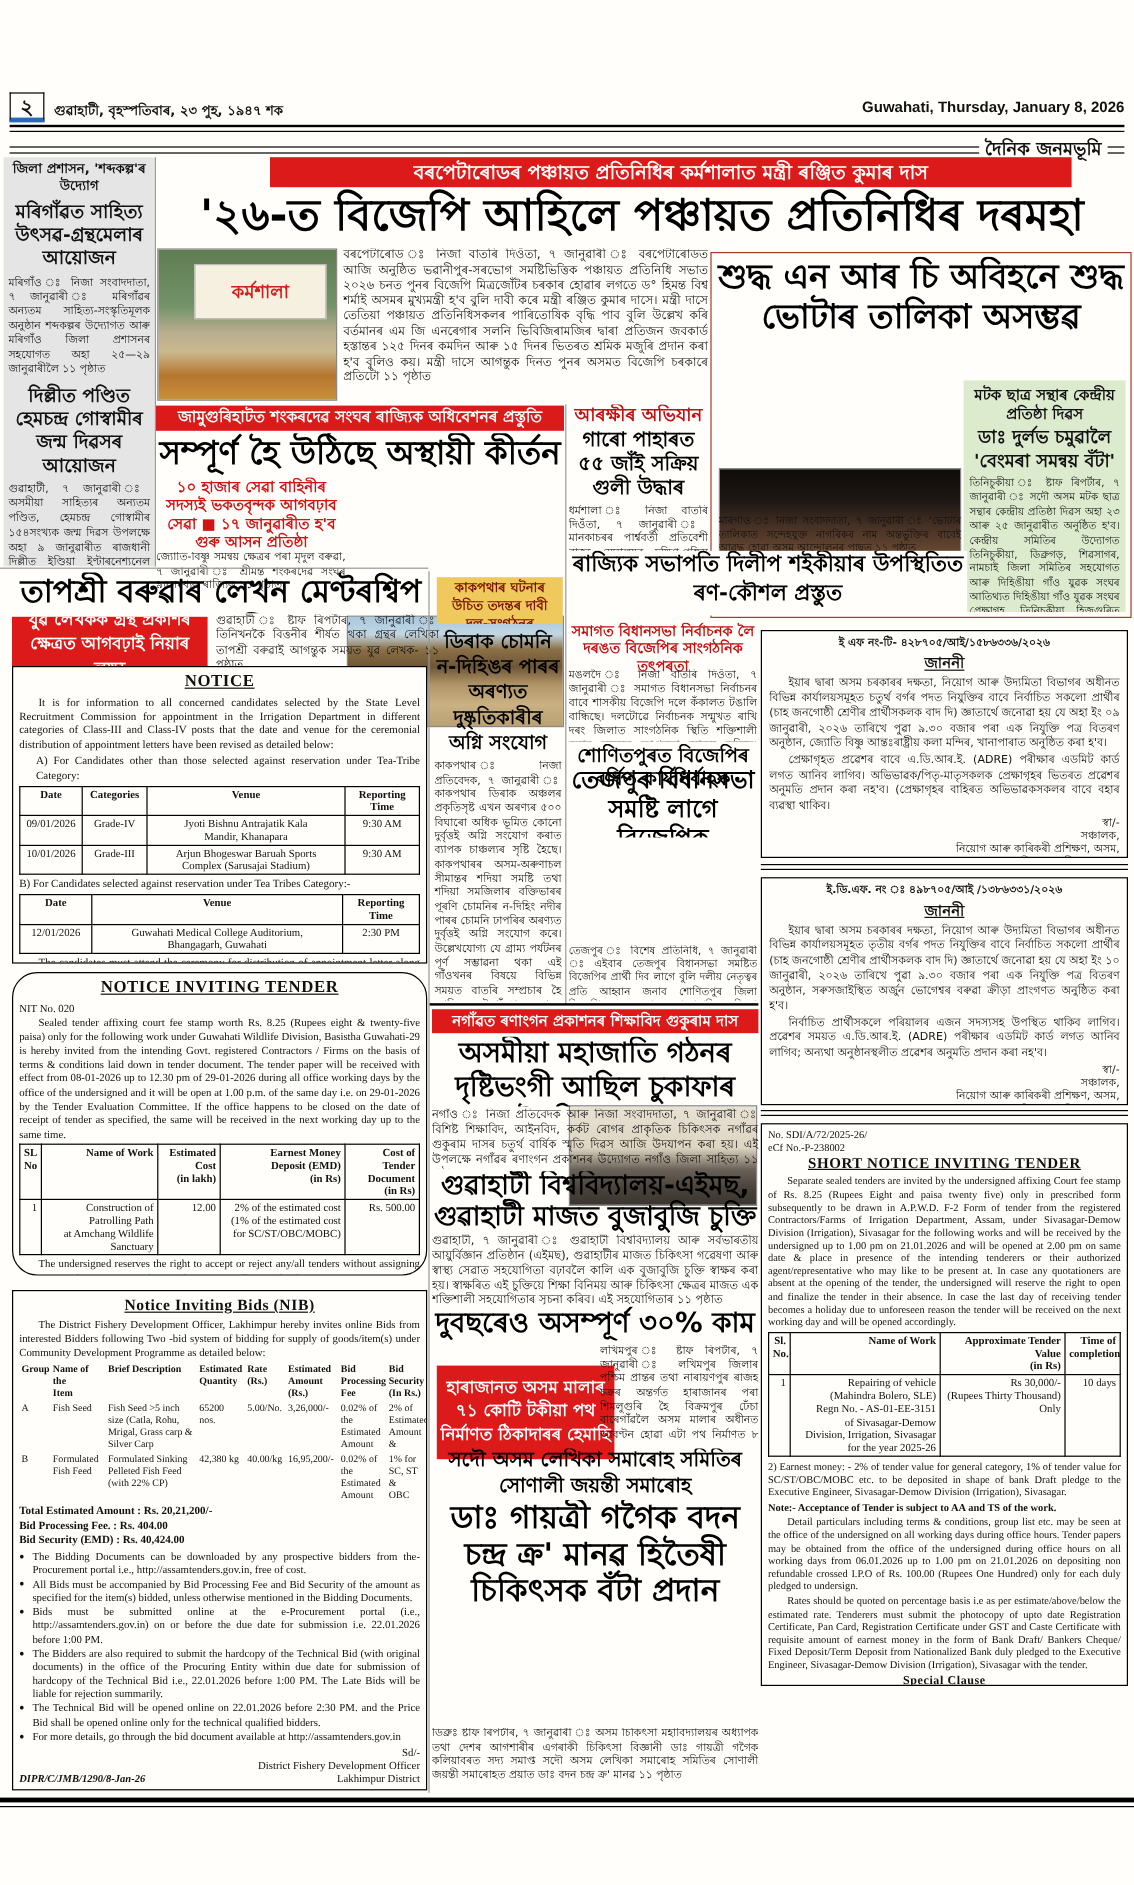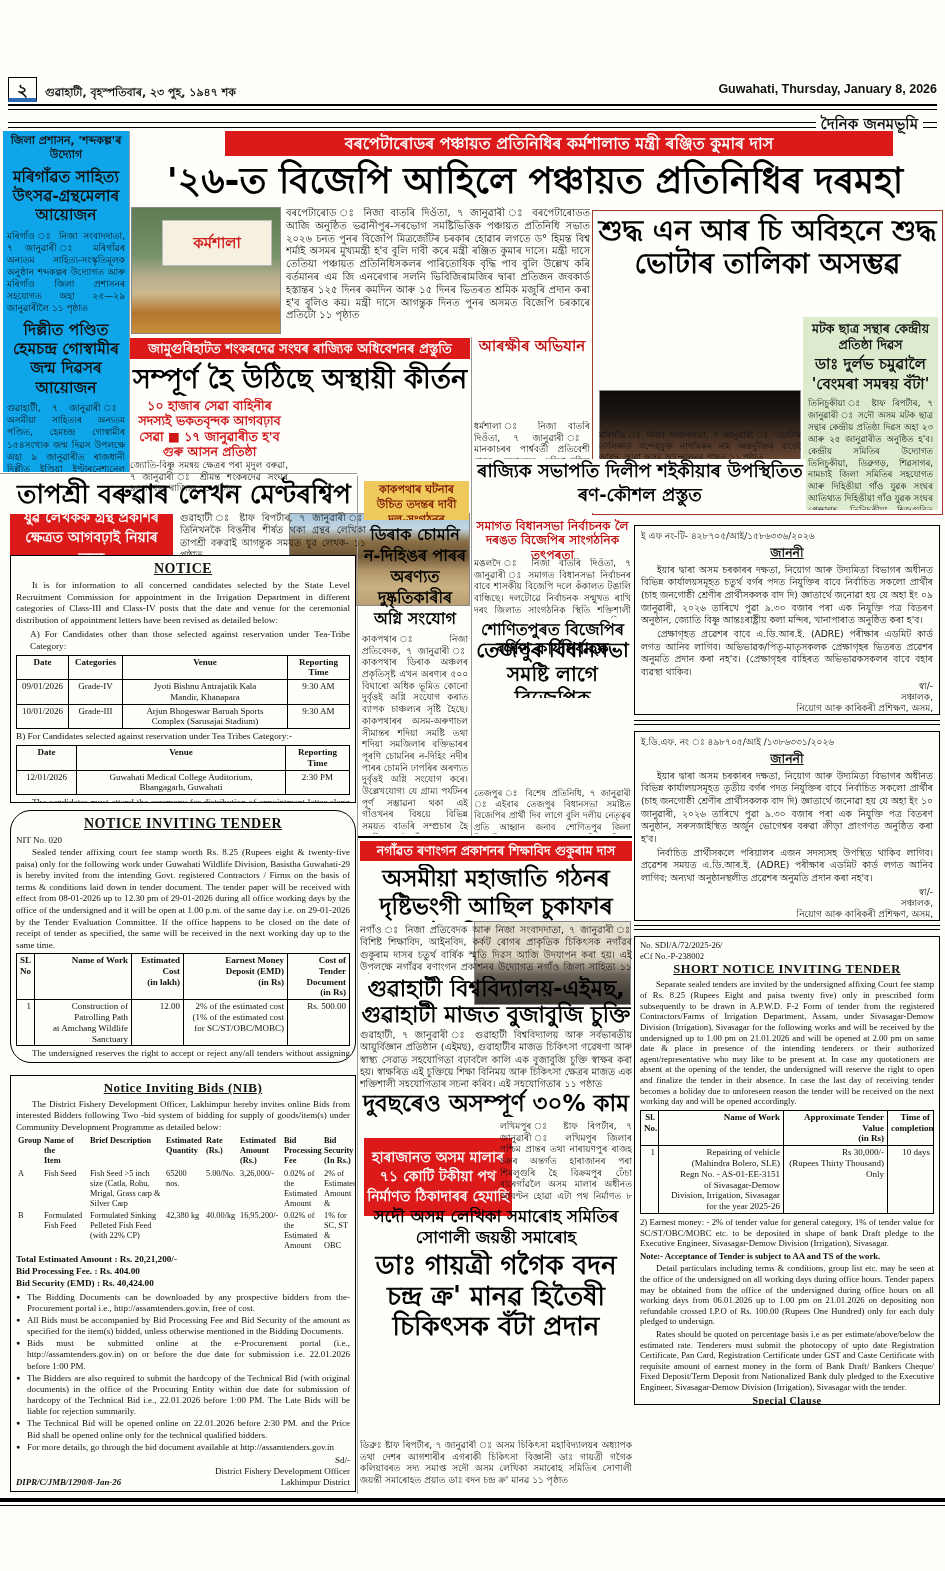--- a/index.html
+++ b/index.html
@@ -19,21 +19,21 @@
   .red-banner{background:#dd1a1a;color:#fff;font-weight:bold;text-align:center;overflow:hidden;}
   .headline{font-weight:bold;color:#000;text-align:center;line-height:1.08;overflow:hidden;}
   .body-as{font-size:9px;line-height:1.3;text-align:justify;overflow:hidden;white-space:pre-line;}
   .kick-red{color:#c01212;font-weight:bold;text-align:center;line-height:1.2;overflow:hidden;}
   .kick-blk{color:#000;font-weight:bold;text-align:center;line-height:1.2;overflow:hidden;}
   .caption{font-size:8.6px;line-height:1.3;text-align:justify;overflow:hidden;}
   .vline{width:1px;background:#999;}
   .hline{height:1px;background:#999;}
   .ddiv{height:5px;border-top:1.5px solid #000;border-bottom:1.5px solid #000;}
   
-  .leftcol{background:#0ea5e9;padding:3px 4px;overflow:hidden;}
+  .leftcol{background:#e5e5e5;padding:3px 4px;overflow:hidden;}
   .lc-kicker{font-size:11px;font-weight:bold;text-align:center;line-height:1.25;}
   .lc-head{font-size:15.5px;font-weight:bold;text-align:center;line-height:1.25;margin:6px 0 4px;}
   .lc-body{font-size:9px;line-height:1.35;text-align:justify;white-space:pre-line;}
   
   .photo{overflow:hidden;position:relative;border:1px solid #888;}
   .lead-photo{background:linear-gradient(180deg,#5f7c52 0%,#74936a 38%,#b8ad8e 55%,#cbb98f 68%,#b5762f 84%,#c98f3a 100%);}
   .lp-banner{position:absolute;top:12px;left:30px;right:8px;height:44px;background:#f5f0df;
              border:1px solid #bbb;display:flex;align-items:center;justify-content:center;
              color:#d01f1f;font-weight:bold;font-size:15px;}
   .kirtan-photo{background:linear-gradient(180deg,#aac8dd 0%,#c2d6e2 16%,#8a6f46 30%,#6e5636 46%,#b09468 62%,#c9b183 80%,#b9a173 100%);}
@@ -64,21 +64,21 @@
   .clauses{list-style:none;margin:1px 0;padding:0;counter-reset:c;}
   .clauses li{counter-increment:c;position:relative;padding-left:15px;text-align:justify;
               font-size:8.7px;line-height:1.22;font-family:Liberation Serif, serif;}
   .clauses li::before{content:counter(c) ")";position:absolute;left:0;font-weight:bold;}
   .signlist{list-style:none;margin:0;padding:0;text-align:right;line-height:1.25;}
   .signrow{display:flex;justify-content:space-between;align-items:flex-end;margin-top:2px;}
   .ref{font-style:italic;font-weight:bold;font-size:8.8px;}
   
   .jan-box{border:1.4px solid #000;padding:4px 6px;font-size:9.2px;line-height:1.38;
            overflow:hidden;background:#fffefb;}
-  .jan-ref{font-size:9px;font-weight:normal;}
+  .jan-ref{font-size:9px;font-weight:bold;text-align:center;}
   .jan-title{font-size:12.5px;font-weight:bold;text-align:center;text-decoration:underline;margin:2px 0;}
   .jan-para{text-align:justify;text-indent:16px;margin:1px 0;}
   .greenbox{background:#dceacd;padding:4px 5px;overflow:hidden;}
   .gb-t1{font-size:12.5px;font-weight:bold;text-align:center;line-height:1.25;}
   .gb-t2{font-size:15px;font-weight:bold;text-align:center;line-height:1.3;margin:3px 0 4px;}
   .gb-body{font-size:8.6px;line-height:1.38;text-align:justify;}
   .yellowbox{background:#f0c95c;color:#7a1400;font-weight:bold;text-align:center;
              font-size:11px;line-height:1.35;padding:2px;overflow:hidden;}
   .redtextbox{color:#d01515;font-weight:bold;text-align:center;overflow:hidden;}
 </style>
@@ -115,20 +115,21 @@
     <div class="lp-banner">কৰ্মশালা</div>
   </div>
   <div class="abs body-as" style="left:286px;top:207px;width:304px;height:128px;font-size:10px;line-height:1.28;">বৰপেটাৰোড ঃ নিজা বাতৰি দিওঁতা, ৭ জানুৱাৰী ঃ  বৰপেটাৰোডত আজি অনুষ্ঠিত ভৱানীপুৰ-সৰভোগ সমষ্টিভিত্তিক পঞ্চায়ত প্ৰতিনিধি সভাত ২০২৬ চনত পুনৰ বিজেপি মিত্ৰজোঁটৰ চৰকাৰ হোৱাৰ লগতে ড° হিমন্ত বিশ্ব শৰ্মাই অসমৰ মুখ্যমন্ত্ৰী হ'ব বুলি দাবী কৰে মন্ত্ৰী ৰঞ্জিত কুমাৰ দাসে। মন্ত্ৰী দাসে তেতিয়া পঞ্চায়ত প্ৰতিনিধিসকলৰ পাৰিতোষিক বৃদ্ধি পাব বুলি উল্লেখ কৰি বৰ্তমানৰ এম জি এনৰেগাৰ সলনি ভিবিজিৰামজিৰ দ্বাৰা প্ৰতিজন জবকাৰ্ড হস্তান্তৰ ১২৫ দিনৰ কমদিন আৰু ১৫ দিনৰ ভিতৰত শ্ৰমিক মজুৰি প্ৰদান কৰা হ'ব বুলিও কয়। মন্ত্ৰী দাসে আগন্তুক দিনত পুনৰ অসমত বিজেপি চৰকাৰে প্ৰতিটো    ১১ পৃষ্ঠাত</div>
 
   <div class="abs red-banner" style="left:130px;top:338px;width:340px;height:21px;font-size:13px;line-height:21px;">জামুগুৰিহাটত শংকৰদেৱ সংঘৰ ৰাজ্যিক অধিবেশনৰ প্ৰস্তুতি তুংগত</div>
   <div class="abs kick-red" style="left:474px;top:337px;width:116px;font-size:15px;">আৰক্ষীৰ অভিযান</div>
   <div class="abs headline" style="left:130px;top:361px;width:340px;height:35px;font-size:27px;line-height:35px;">সম্পূৰ্ণ হৈ উঠিছে অস্থায়ী কীৰ্তন গৃহ</div>
   <div class="abs redtextbox" style="left:131px;top:398px;width:157px;height:60px;font-size:12.5px;line-height:1.22;">১০ হাজাৰ সেৱা বাহিনীৰ সদস্যই ভকতবৃন্দক আগবঢ়াব সেৱা ■ ১৭ জানুৱাৰীত হ'ব গুৰু আসন প্ৰতিষ্ঠা</div>
   <div class="abs photo kirtan-photo" style="left:289px;top:386px;width:181px;height:93px;"></div>
   <div class="abs body-as" style="left:130px;top:460px;width:158px;height:46px;">জ্যোতি-বিষ্ণু সমন্বয় ক্ষেত্ৰৰ পৰা মৃদুল বৰুৱা, ৭ জানুৱাৰী ঃ শ্ৰীমন্ত শংকৰদেৱ সংঘৰ ৯৫সংখ্যক ৰাজ্যিক    ১১ পৃষ্ঠাত</div>
+  <div class="abs headline" style="left:474px;top:357px;width:116px;height:62px;font-size:16.5px;line-height:1.22;">গাৰো পাহাৰত ৫৫ জাঁই সক্ৰিয় গুলী উদ্ধাৰ</div>
   <div class="abs body-as" style="left:474px;top:421px;width:116px;height:58px;">ধৰ্মশালা ঃ নিজা বাতৰি দিওঁতা, ৭ জানুৱাৰী ঃ মানকাচৰৰ পাৰ্শ্ববৰ্তী প্ৰতিবেশী ৰাজ্য মেঘালয়ৰ দক্ষিণ-পশ্চিম গাৰো    ১১ পৃষ্ঠাত</div>
   <div class="abs yellowbox" style="left:364px;top:481px;width:105px;height:39px;">কাকপথাৰ ঘটনাৰ উচিত তদন্তৰ দাবী দল-সংগঠনৰ</div>
 
   <div class="abs hline" style="left:0;top:473px;width:357px;"></div>
   <div class="abs headline" style="left:4px;top:477px;width:360px;height:34px;font-size:26px;line-height:34px;">তাপশ্ৰী বৰুৱাৰ লেখন মেণ্টৰশ্বিপ কাৰ্যসূচী</div>
   <div class="abs red-banner" style="left:10px;top:514px;width:163px;height:47px;font-size:14px;line-height:1.45;display:flex;align-items:center;justify-content:center;">যুৱ লেখকক গ্ৰন্থ প্ৰকাশৰ ক্ষেত্ৰত আগবঢ়াই নিয়াৰ লক্ষ্য</div>
   <div class="abs body-as" style="left:180px;top:512px;width:186px;height:52px;font-size:9.5px;">গুৱাহাটী ঃ ষ্টাফ ৰিপৰ্টাৰ, ৭ জানুৱাৰী ঃ  তিনিখনকৈ বিত্তনীৰ শীৰ্ষত থকা গ্ৰন্থৰ লেখিকা তাপশ্ৰী বৰুৱাই আগন্তুক সময়ত যুৱ লেখক-    ১১ পৃষ্ঠাত</div>
 
   <div class="abs" style="left:592px;top:210px;width:351px;height:305px;border:1.4px solid #a33a2a;">
     <div class="headline" style="margin:3px 2px 0;font-size:28px;line-height:1.18;height:70px;">শুদ্ধ এন আৰ চি অবিহনে শুদ্ধ ভোটাৰ তালিকা অসম্ভৱ</div>

